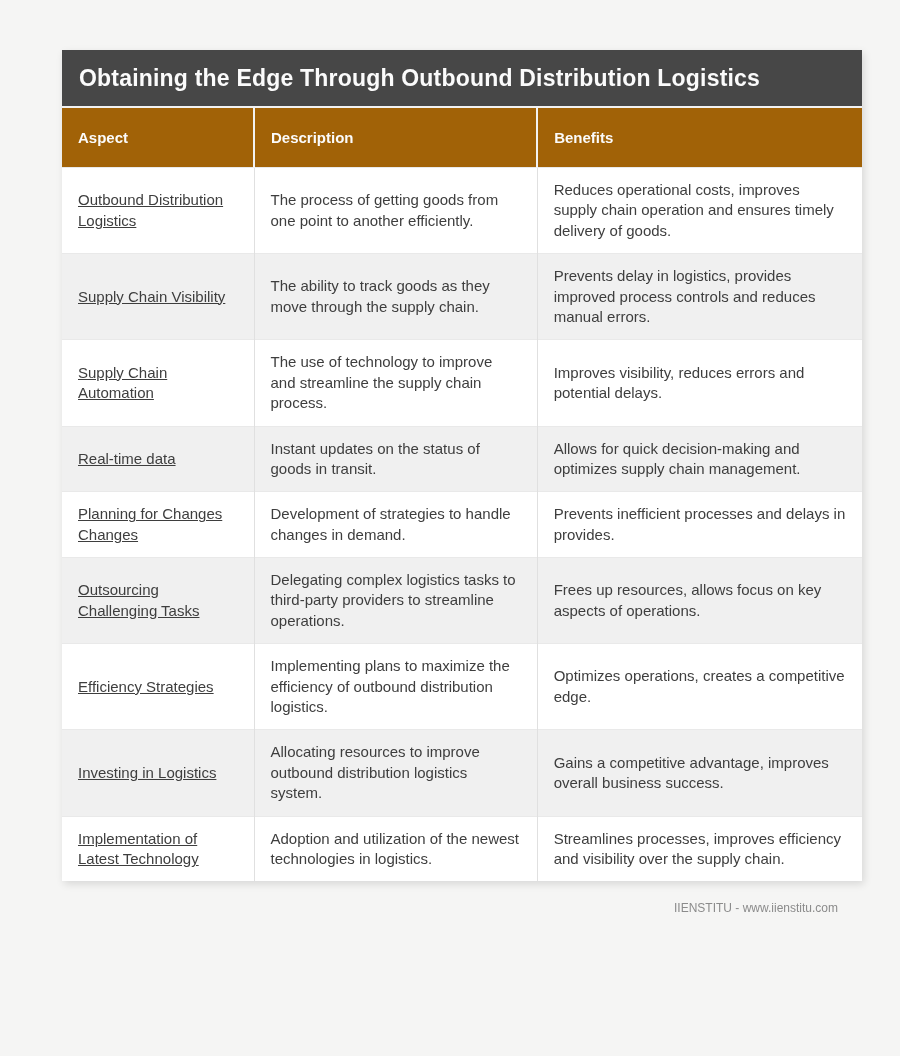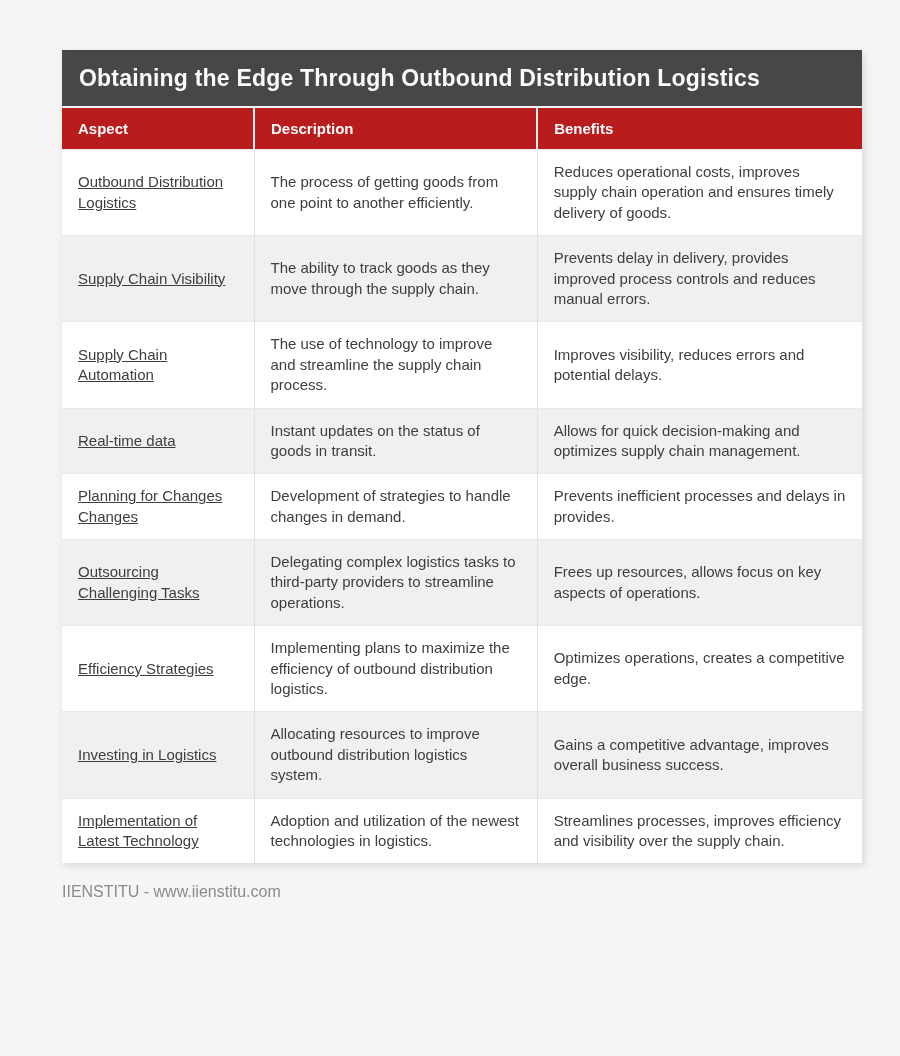--- a/index.html
+++ b/index.html
@@ -32,46 +32,46 @@
   table {
     width: 100%;
     border-collapse: collapse;
     table-layout: fixed;
     background: #ffffff;
   }
   col.c-aspect  { width: 24.0%; }
   col.c-desc    { width: 35.4%; }
   col.c-benefit { width: 40.6%; }
   thead th {
-    background: #b91c1c;
+    background: #a16207;
     color: #fbfbfb;
     font-size: 15px;
     font-weight: bold;
     text-align: left;
-    padding: 12px 16px;
+    padding: 21px 16px;
     border-top: 2px solid #f2f2f2;
     border-left: 2px solid #f2f2f2;
   }
   thead th:first-child { border-left: none; }
   tbody td {
     font-size: 15px;
     color: #3e3e3e;
     line-height: 1.36;
     padding: 12px 16px;
     vertical-align: middle;
     border-top: 1px solid #e9e9e9;
     border-left: 1px solid #e0e0e0;
     background: #ffffff;
   }
   tbody td:first-child { border-left: none; text-decoration: underline; }
   tbody tr:nth-child(even) td { background: #f0f0f0; }
   .footer {
-    text-align: left;
+    text-align: right;
     color: #8b8b8b;
-    font-size: 16px;
+    font-size: 12px;
     margin: 20px 0 30px 0;
   }
 </style>
 </head>
 <body>
 
 <div class="page">
   <div class="card">
     <div class="title-bar">Obtaining the Edge Through Outbound Distribution Logistics</div>
     <table>
@@ -89,21 +89,21 @@
       </thead>
       <tbody>
         <tr>
           <td>Outbound Distribution Logistics</td>
           <td>The process of getting goods from one point to another efficiently.</td>
           <td>Reduces operational costs, improves supply chain operation and ensures timely delivery of goods.</td>
         </tr>
         <tr>
           <td>Supply Chain Visibility</td>
           <td>The ability to track goods as they move through the supply chain.</td>
-          <td>Prevents delay in delivery, provides improved process controls and reduces manual errors.</td>
+          <td>Prevents delay in logistics, provides improved process controls and reduces manual errors.</td>
         </tr>
         <tr>
           <td>Supply Chain Automation</td>
           <td>The use of technology to improve and streamline the supply chain process.</td>
           <td>Improves visibility, reduces errors and potential delays.</td>
         </tr>
         <tr>
           <td>Real-time data</td>
           <td>Instant updates on the status of goods in transit.</td>
           <td>Allows for quick decision-making and optimizes supply chain management.</td>

